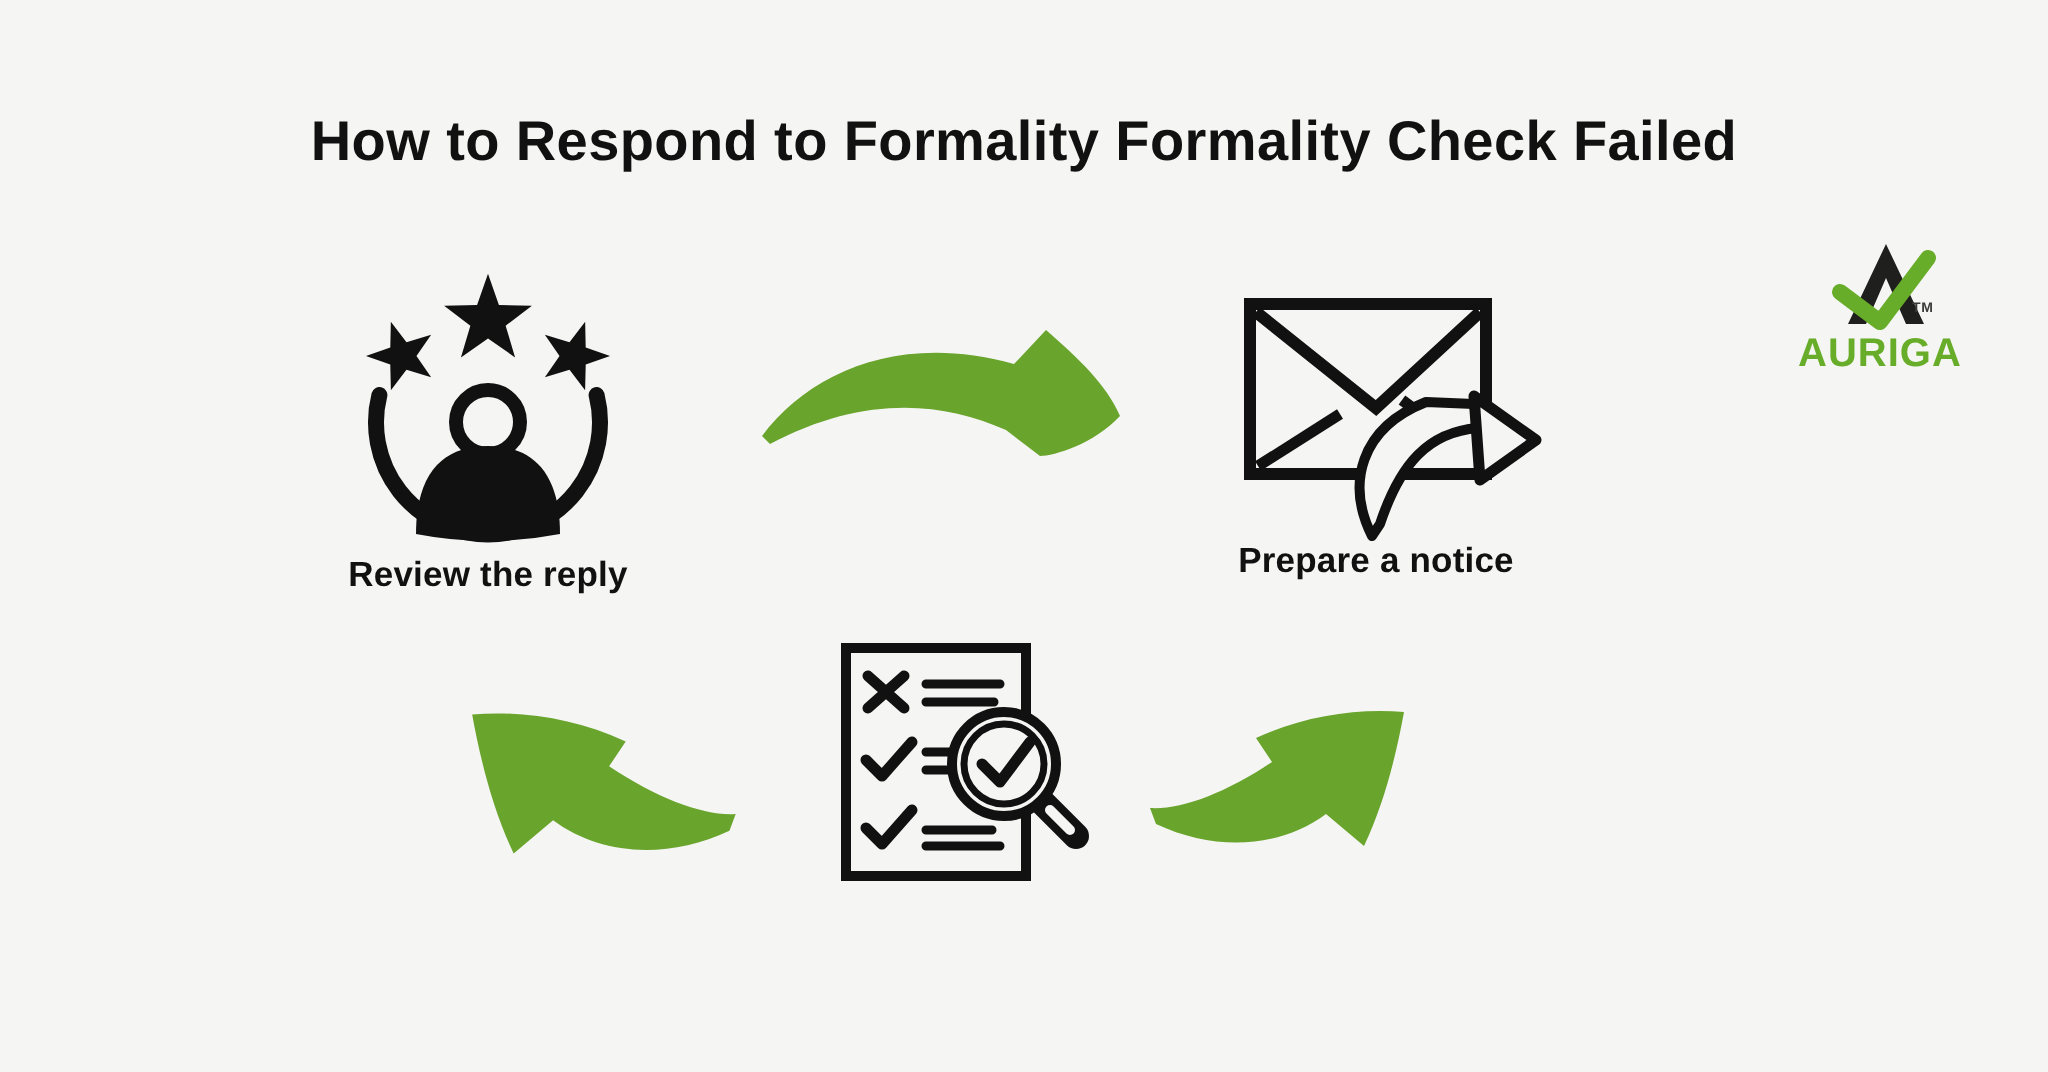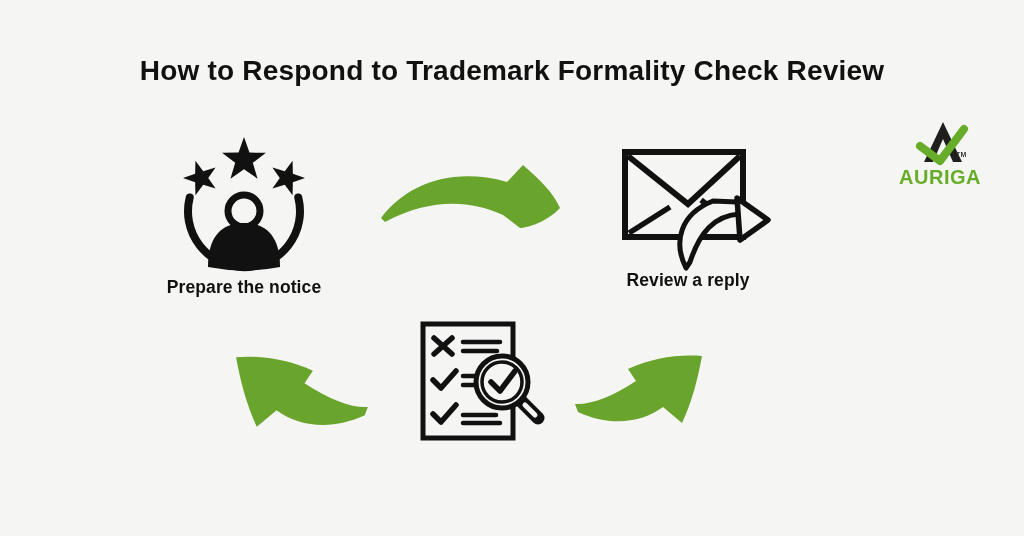--- a/index.html
+++ b/index.html
@@ -39,48 +39,48 @@
     font-size:7px;font-weight:700;color:#3a3a3a;
     letter-spacing:0.3px;
   }
   .mirror{transform:scaleX(-1);}
 </style>
 </head>
 <body>
 
 <div class="canvas">
 
-  <div class="title">How to Respond to Trademark Formality Check Review</div>
+  <div class="title">How to Respond to Formality Formality Check Failed</div>
 
   <svg class="abs" style="left:174px;top:132px" width="140" height="140" viewBox="0 0 140 140">
     <defs>
       <path id="star" d="M0 -22 L5.2 -7.1 L20.9 -6.8 L8.4 2.7 L12.9 17.8 L0 8.8 L-12.9 17.8 L-8.4 2.7 L-20.9 -6.8 L-5.2 -7.1 Z"></path>
     </defs>
     <use href="#star" transform="translate(70,28) scale(1.05)" fill="var(--ink)"></use>
     <use href="#star" transform="translate(27,46) rotate(-18) scale(0.82)" fill="var(--ink)"></use>
     <use href="#star" transform="translate(113,46) rotate(18) scale(0.82)" fill="var(--ink)"></use>
     <path d="M15.7 65.5 A56 56 0 1 0 124.3 65.5" fill="none" stroke="var(--ink)" stroke-width="8" stroke-linecap="round"></path>
     <circle cx="70" cy="79" r="16" fill="none" stroke="var(--ink)" stroke-width="7"></circle>
     <path d="M34 135 C34 104 48 91 70 91 C92 91 106 104 106 135 Q70 142 34 135 Z" fill="var(--ink)"></path>
   </svg>
-  <div class="label" style="left:134px;top:277px">Prepare the notice</div>
+  <div class="label" style="left:134px;top:277px">Review the reply</div>
 
   <svg class="abs" style="left:375px;top:160px" width="190" height="95" viewBox="0 0 190 95">
     <path d="M6 58 C30 26 75 6 132 22 L148 5 C165 20 178 32 185 48 C172 62 152 68 145 68 L128 55 C95 40 55 38 10 62 Z" fill="var(--arrow-green)"></path>
   </svg>
 
   <svg class="abs" style="left:618px;top:146px" width="160" height="130" viewBox="0 0 160 130">
     <rect x="7" y="6" width="118" height="85" fill="none" stroke="var(--ink)" stroke-width="6"></rect>
     <path d="M10 10 L70 58 L122 10" fill="none" stroke="var(--ink)" stroke-width="6" stroke-linejoin="miter"></path>
     <path d="M11 87 L52 61" fill="none" stroke="var(--ink)" stroke-width="5.5"></path>
     <path d="M83 54 L99 66" fill="none" stroke="var(--ink)" stroke-width="5.5"></path>
     <path d="M68 122 C55 96 62 68 95 55 L119 56 L121 68 C96 70 82 86 72 116 Z" fill="var(--background)" stroke="var(--ink)" stroke-width="5" stroke-linejoin="round"></path>
     <path d="M119 52 L150 74 L122 94 Z" fill="var(--background)" stroke="var(--ink)" stroke-width="5.5" stroke-linejoin="round"></path>
   </svg>
-  <div class="label" style="left:578px;top:270px">Review a reply</div>
+  <div class="label" style="left:578px;top:270px">Prepare a notice</div>
 
   <div>
     <svg class="abs" style="left:908px;top:118px" width="68" height="48" viewBox="0 0 68 48">
       <path d="M35 4 L54 44 L45 44 L35 21 L25 44 L16 44 Z" fill="#1f1f1d"></path>
       <path d="M12 28 L32 43 L56 11" fill="none" stroke="var(--logo-green)" stroke-width="8" stroke-linecap="round" stroke-linejoin="round"></path>
     </svg>
     <span class="tm">TM</span>
     <div class="brand">AURIGA</div>
   </div>
 

